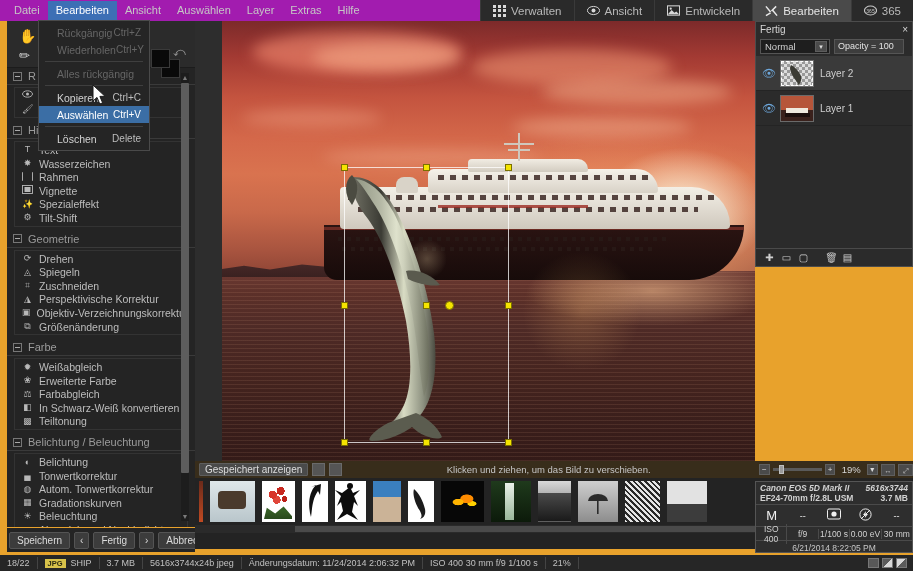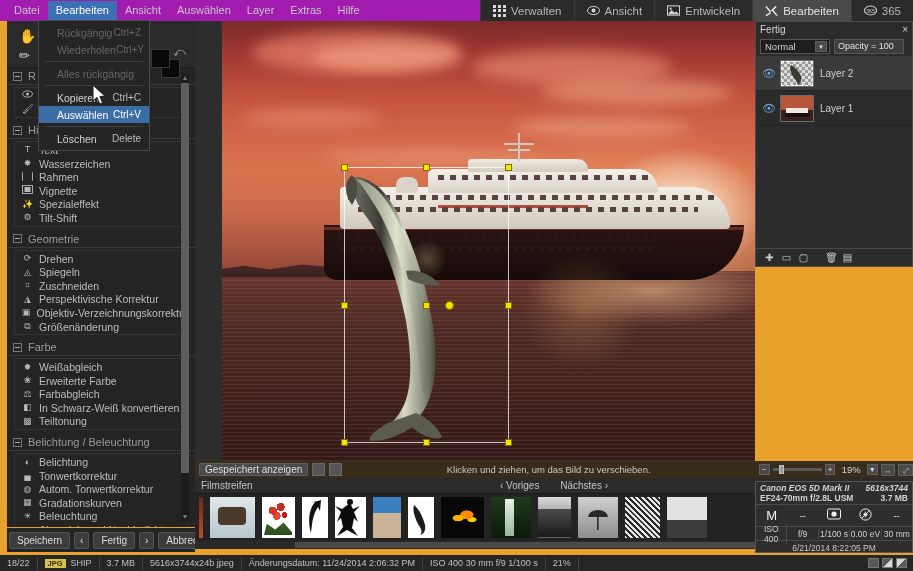--- a/index.html
+++ b/index.html
@@ -668,28 +668,20 @@
         <div class="zb-knob"></div>
       </div>
     <div class="zb-ic">+</div>
     <div class="zb-val">19%</div>
     <div class="zb-ic">▾</div>
     <div class="zb-sel">↔</div>
     <div class="zb-sel">⤢</div>
   </div>
 
   <div class="filmstrip">
-    <div class="fs-head">
-      <div class="fs-title">Filmstreifen</div>
-      <div class="fs-nav">
-        <span>‹ Voriges</span>
-        <span>Nächstes ›</span>
-      </div>
-      <div class="fs-caret">▼</div>
-    </div>
     <div class="fs-thumbs">
       <div class="thumb" style="width:4px;background:linear-gradient(#6b2a1a,#c04a22);"></div>
       <div class="thumb" style="width:45px;background:linear-gradient(#dfe7ea,#b9c6cb);">
         <div style="position:absolute;left:8px;top:10px;width:28px;height:18px;background:#4a3a2c;border-radius:4px;"></div>
       </div>
       <div class="thumb" style="width:33px;background:#fff;">
         <div style="position:absolute;left:3px;top:4px;width:26px;height:24px;background:radial-gradient(circle at 30% 40%,#d8342a 0 4px,transparent 4px),radial-gradient(circle at 60% 25%,#c8281f 0 4px,transparent 4px),radial-gradient(circle at 45% 62%,#e0463a 0 4px,transparent 4px),radial-gradient(circle at 75% 58%,#bb2018 0 3px,transparent 3px);"></div>
         <div style="position:absolute;left:2px;top:24px;width:28px;height:14px;background:linear-gradient(#3d6b2a,#2a4a1e);clip-path:polygon(0 100%,10% 20%,40% 60%,70% 10%,100% 80%,100% 100%);"></div>
       </div>
       <div class="thumb" style="width:26px;background:#fff;">

